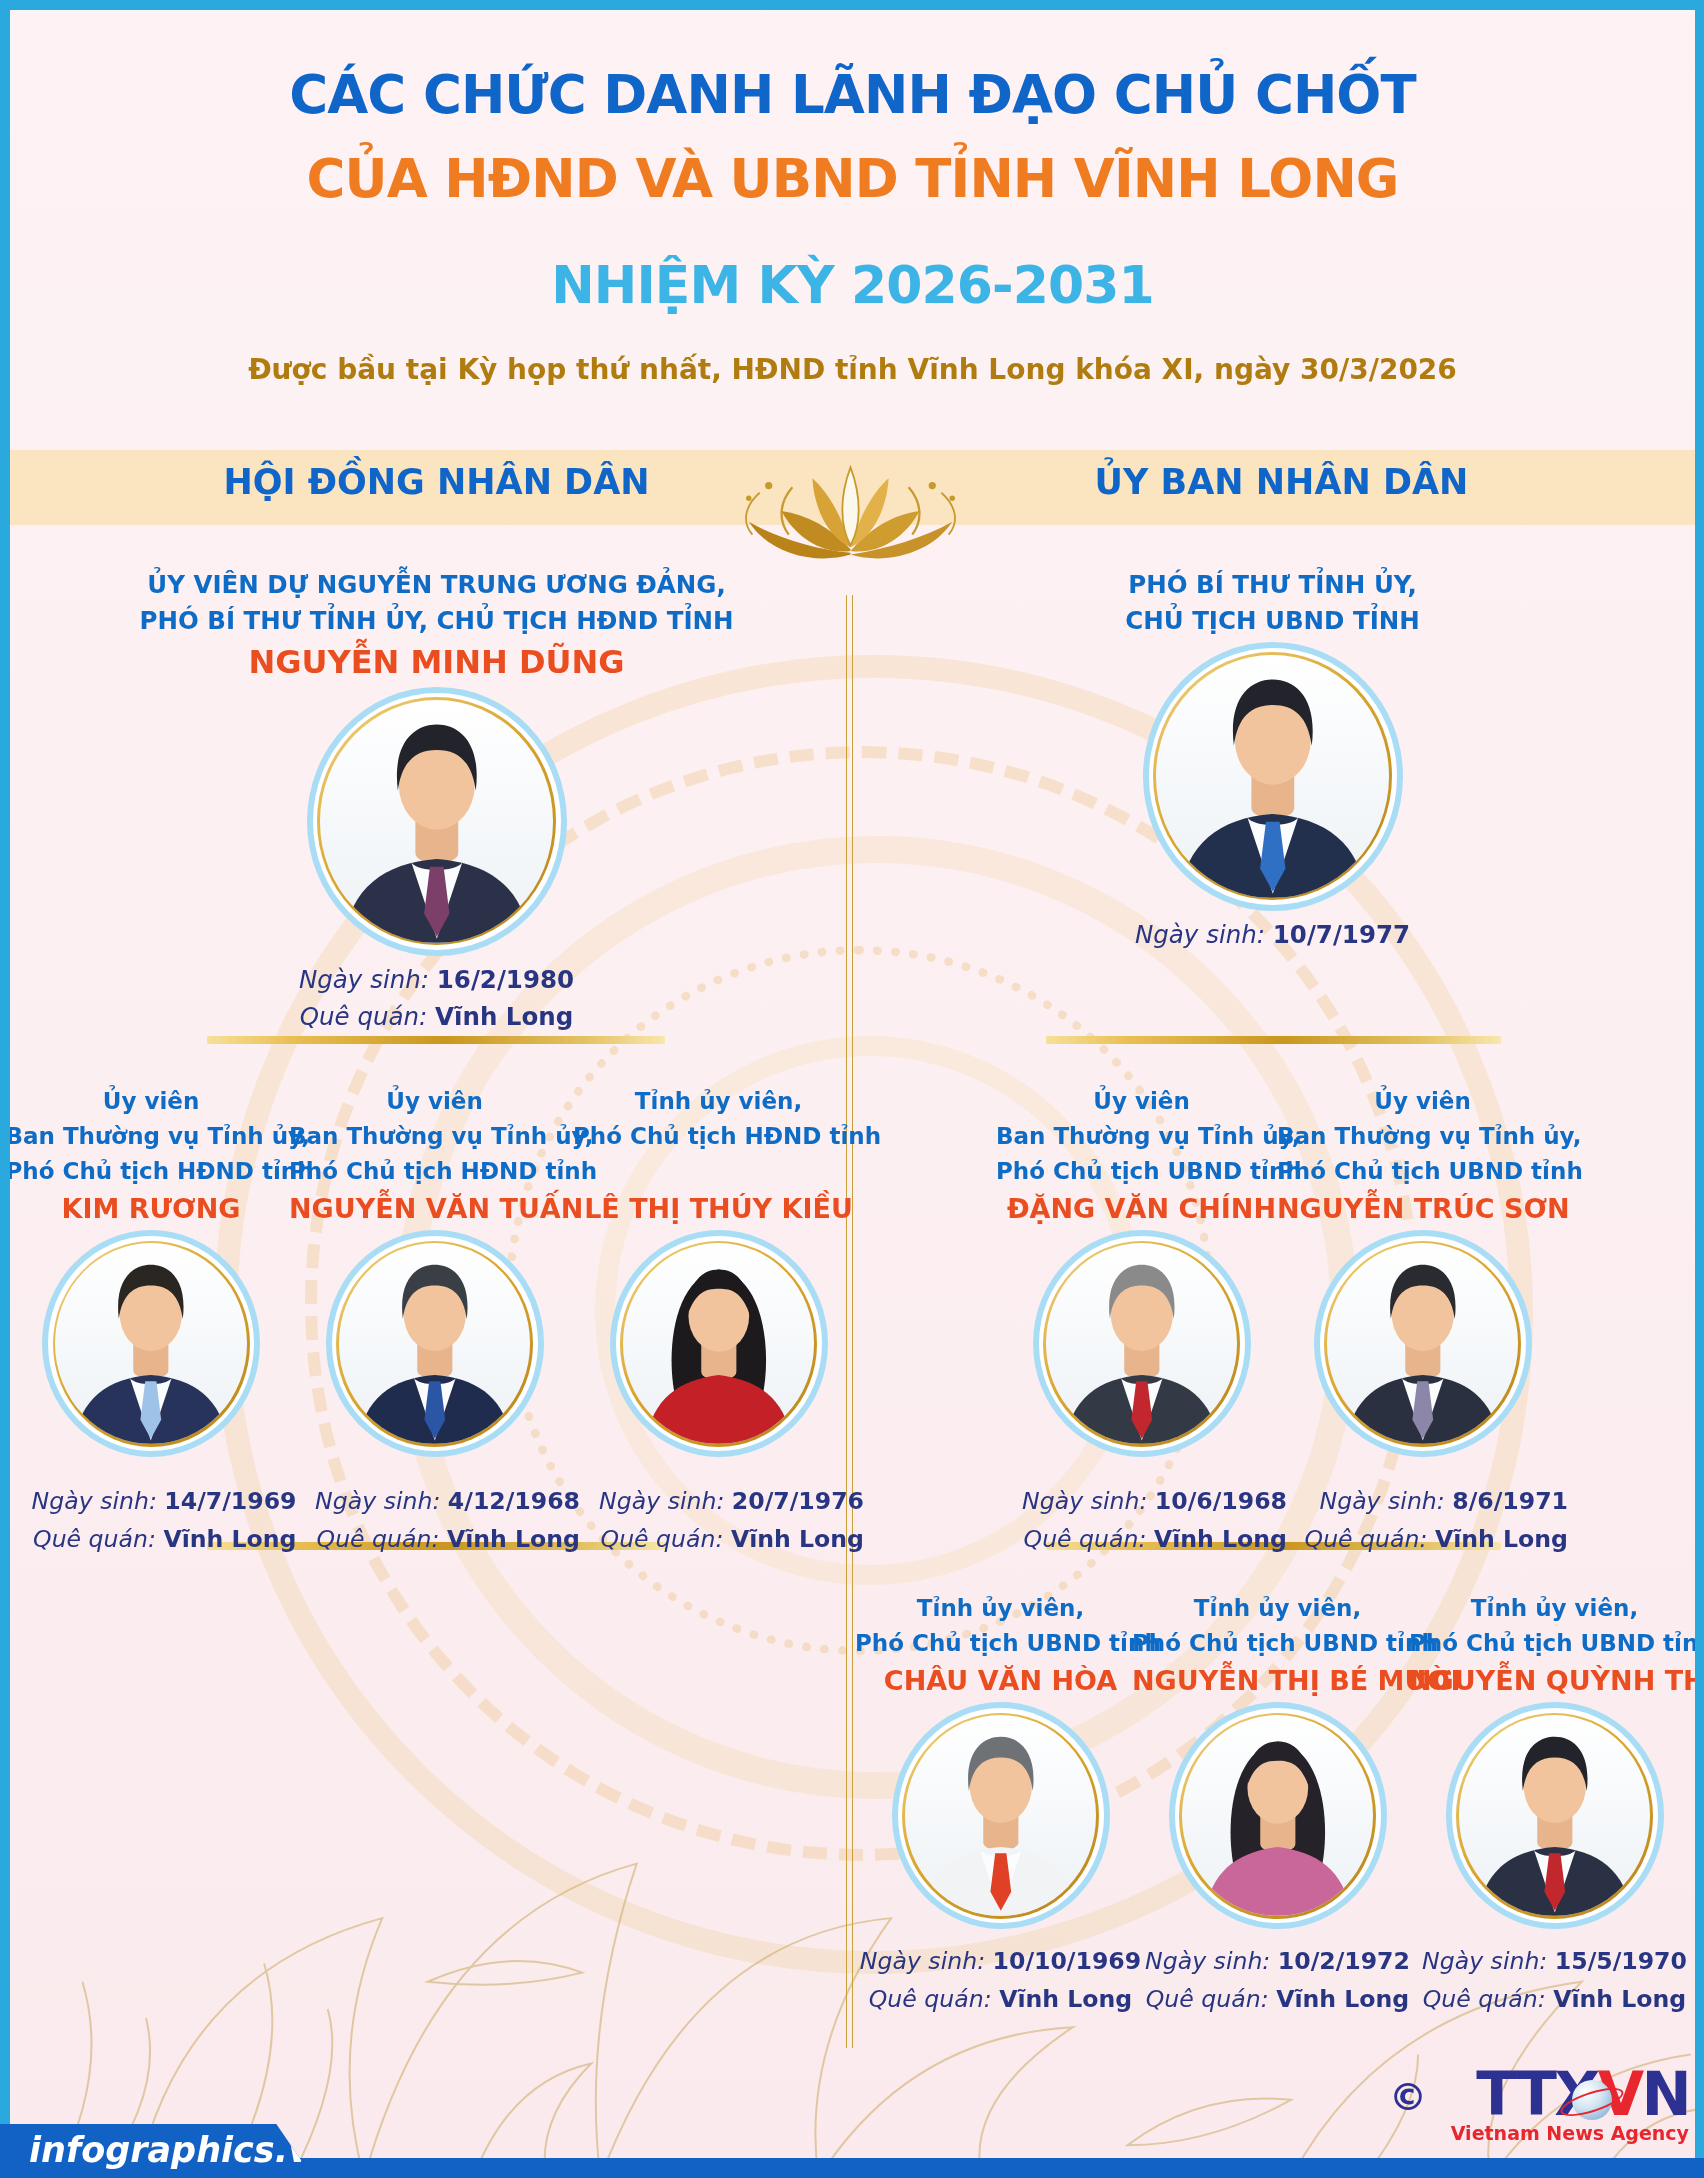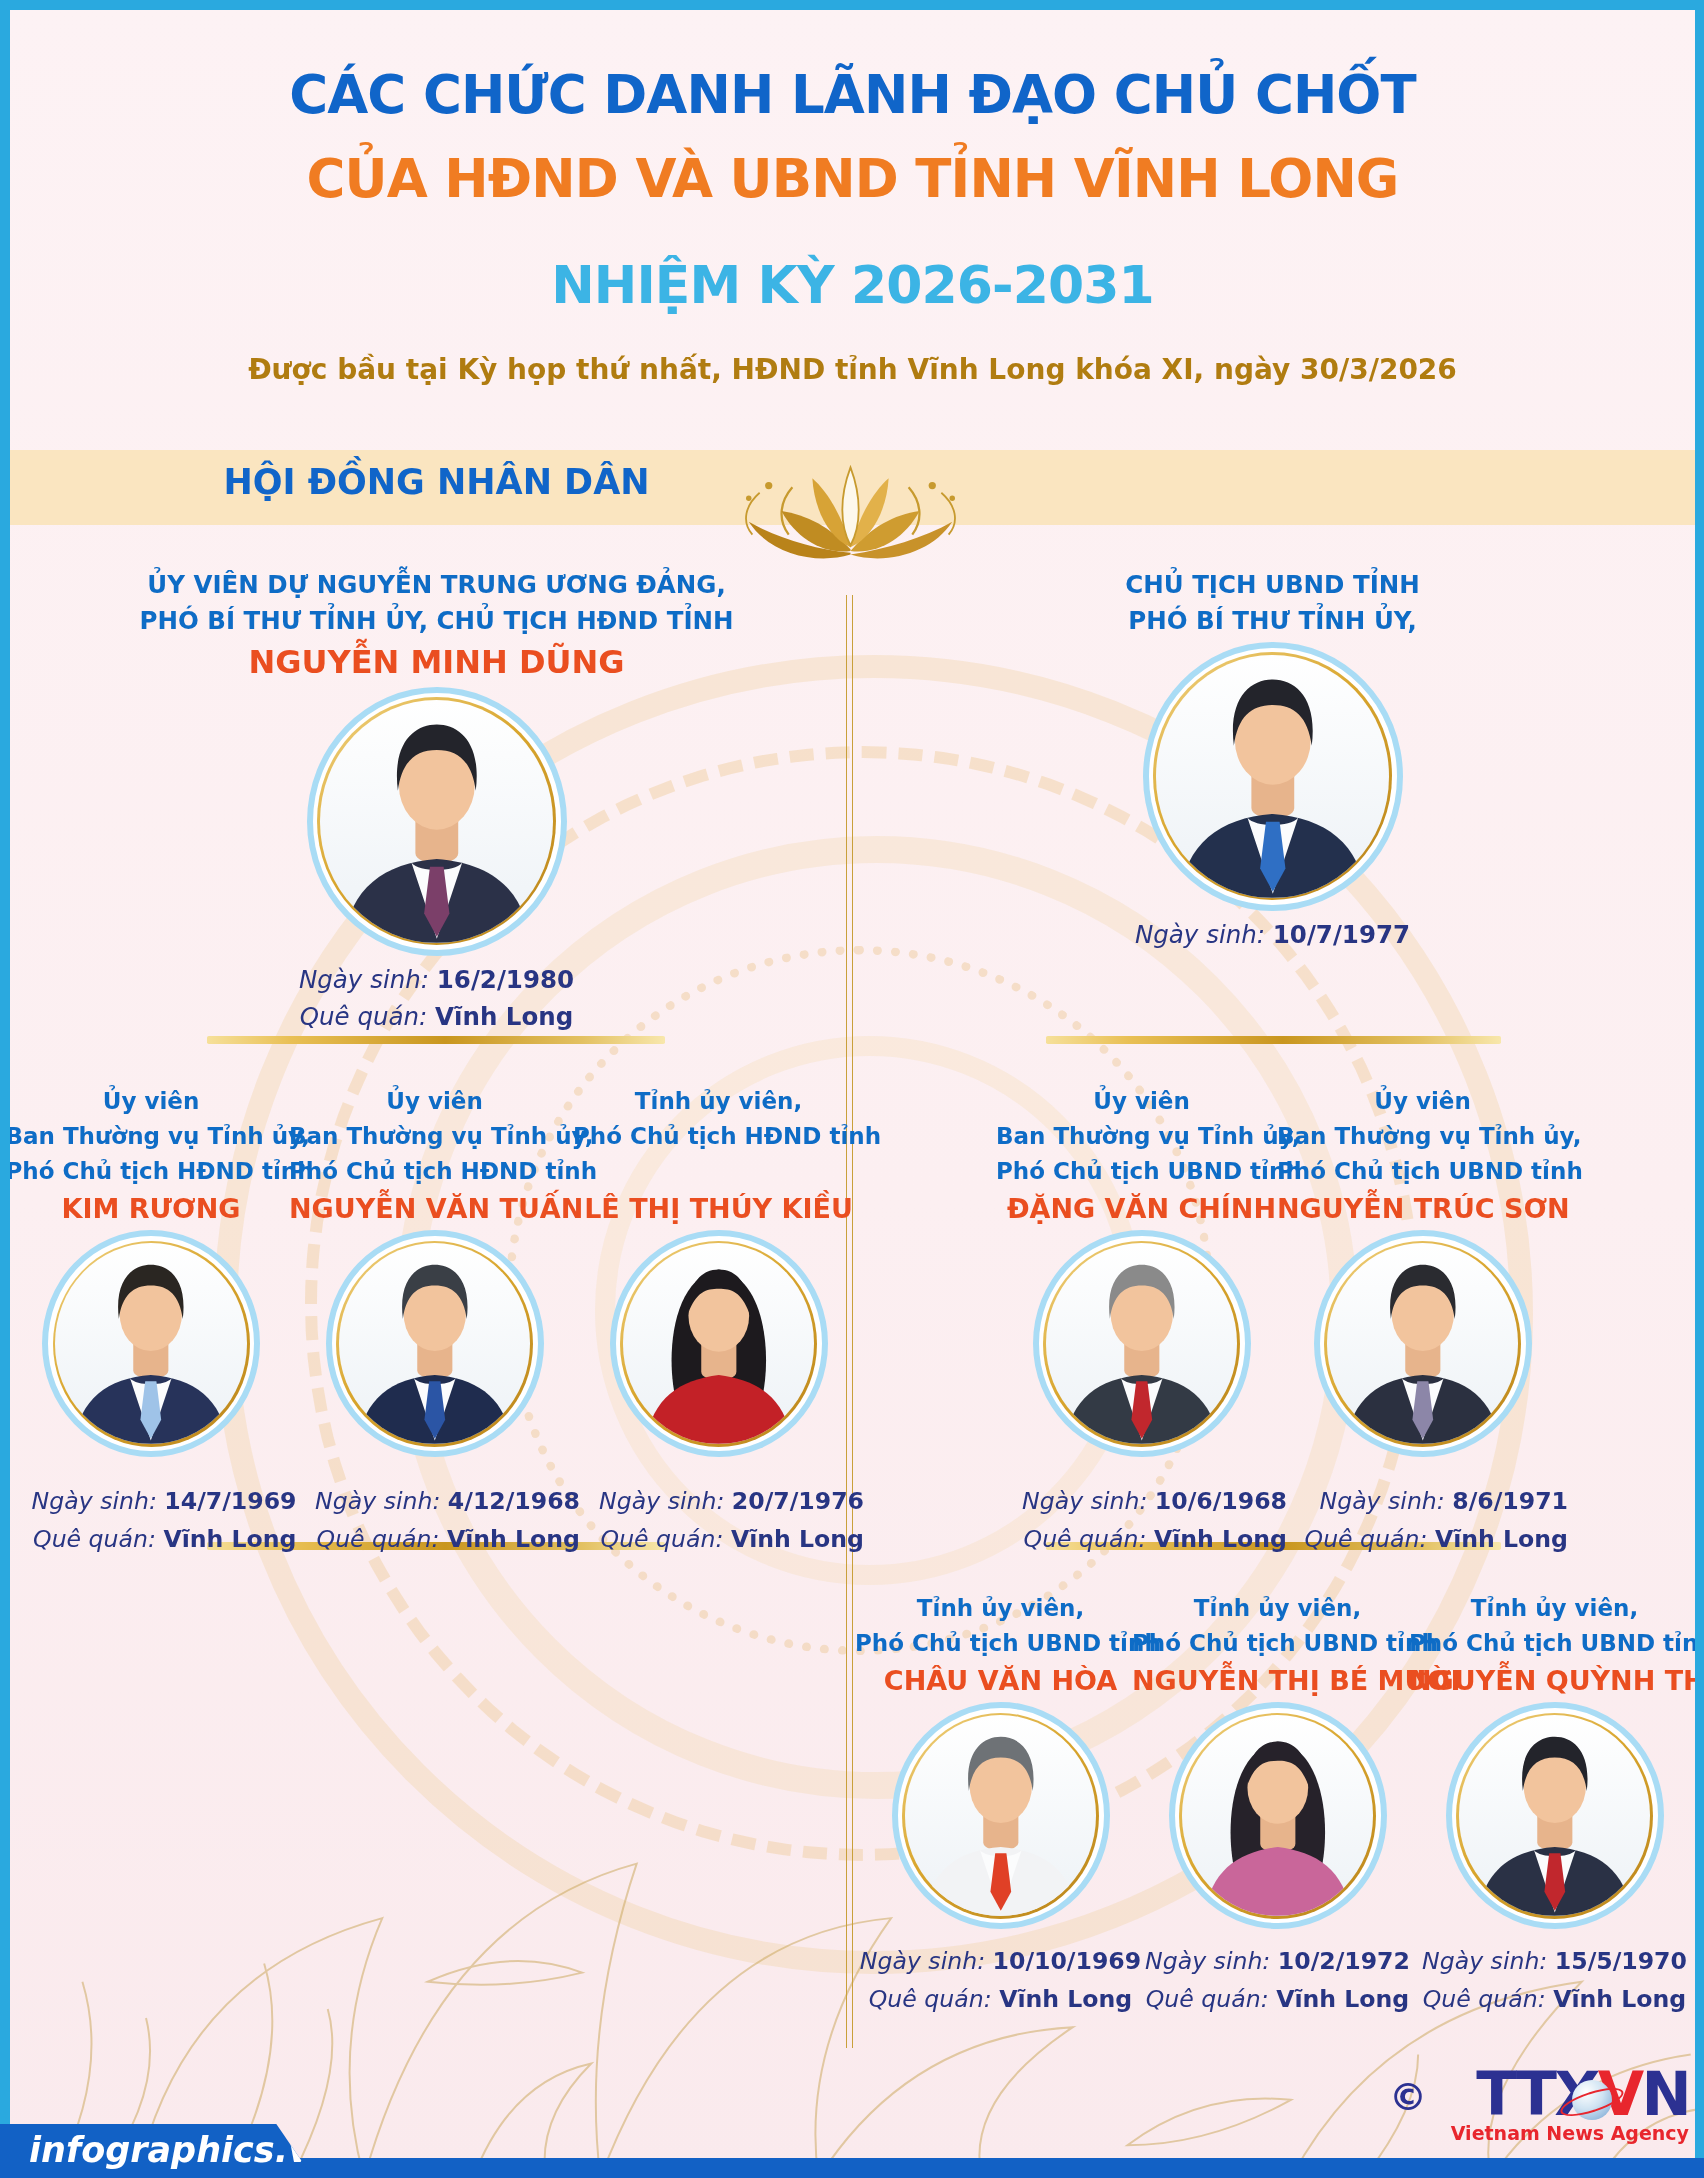--- a/index.html
+++ b/index.html
@@ -104,20 +104,21 @@
 
   <div class="title-block">
     <div class="t1">CÁC CHỨC DANH LÃNH ĐẠO CHỦ CHỐT</div>
     <div class="t2">CỦA HĐND VÀ UBND TỈNH VĨNH LONG</div>
     <div class="t3">NHIỆM KỲ 2026-2031</div>
     <div class="subtitle">Được bầu tại Kỳ họp thứ nhất, HĐND tỉnh Vĩnh Long khóa XI, ngày 30/3/2026</div>
   </div>
 
   <div class="band">
     <div class="band-title band-left">HỘI ĐỒNG NHÂN DÂN</div>
+    <div class="band-title band-right">ỦY BAN NHÂN DÂN</div>
   </div>
 
   <svg class="lotus-ornament" viewBox="0 0 320 175">
     <g>
       <path d="M96 40 C82 56 80 76 92 92" stroke="#C79A2E" stroke-width="2.5" fill="none"></path>
       <path d="M224 40 C238 56 240 76 228 92" stroke="#C79A2E" stroke-width="2.5" fill="none"></path>
       <path d="M60 46 C44 60 40 78 52 92" stroke="#C79A2E" stroke-width="2" fill="none"></path>
       <path d="M260 46 C276 60 280 78 268 92" stroke="#C79A2E" stroke-width="2" fill="none"></path>
       <circle cx="70" cy="38" r="4" fill="#C79A2E"></circle>
         <circle cx="250" cy="38" r="4" fill="#C79A2E"></circle>
@@ -164,22 +165,22 @@
         </div>
     </div>
     <div class="pinfo">
       <div><span class="lbl">Ngày sinh:</span> <span class="val">16/2/1980</span></div>
       <div><span class="lbl">Quê quán:</span> <span class="val">Vĩnh Long</span></div>
     </div>
   </div>
 
   <div class="card chair" style="left:927px;top:567px;width:691px">
     <div class="jt">
+      <div>PHÓ BÍ THƯ TỈNH ỦY,</div>
       <div>CHỦ TỊCH UBND TỈNH</div>
-      <div>PHÓ BÍ THƯ TỈNH ỦY,</div>
     </div>
     <div class="photo" data-variant="male" style="--suit: #23304d; --tie: #2f6fc4; --hair: #23242b;">
       <div class="photo-gold">
           <div class="photo-img">
             <svg viewBox="0 0 120 124" preserveAspectRatio="xMidYMax meet">
               <g class="g-male">
                 <path d="M49 58 L71 58 L71 78 C71 85 49 85 49 78 Z" fill="#e7b48c"></path>
                 <path d="M12 124 C15 96 33 83 60 81 C87 83 105 96 108 124 Z" fill="var(--suit,#2b3550)"></path>
                 <path d="M47 83 L60 122 L73 83 C69 88 51 88 47 83 Z" fill="#fbfcfd"></path>
                 <path d="M56.5 85 L63.5 85 L66.5 109 L60 121 L53.5 109 Z" fill="var(--tie,#a33333)"></path>

